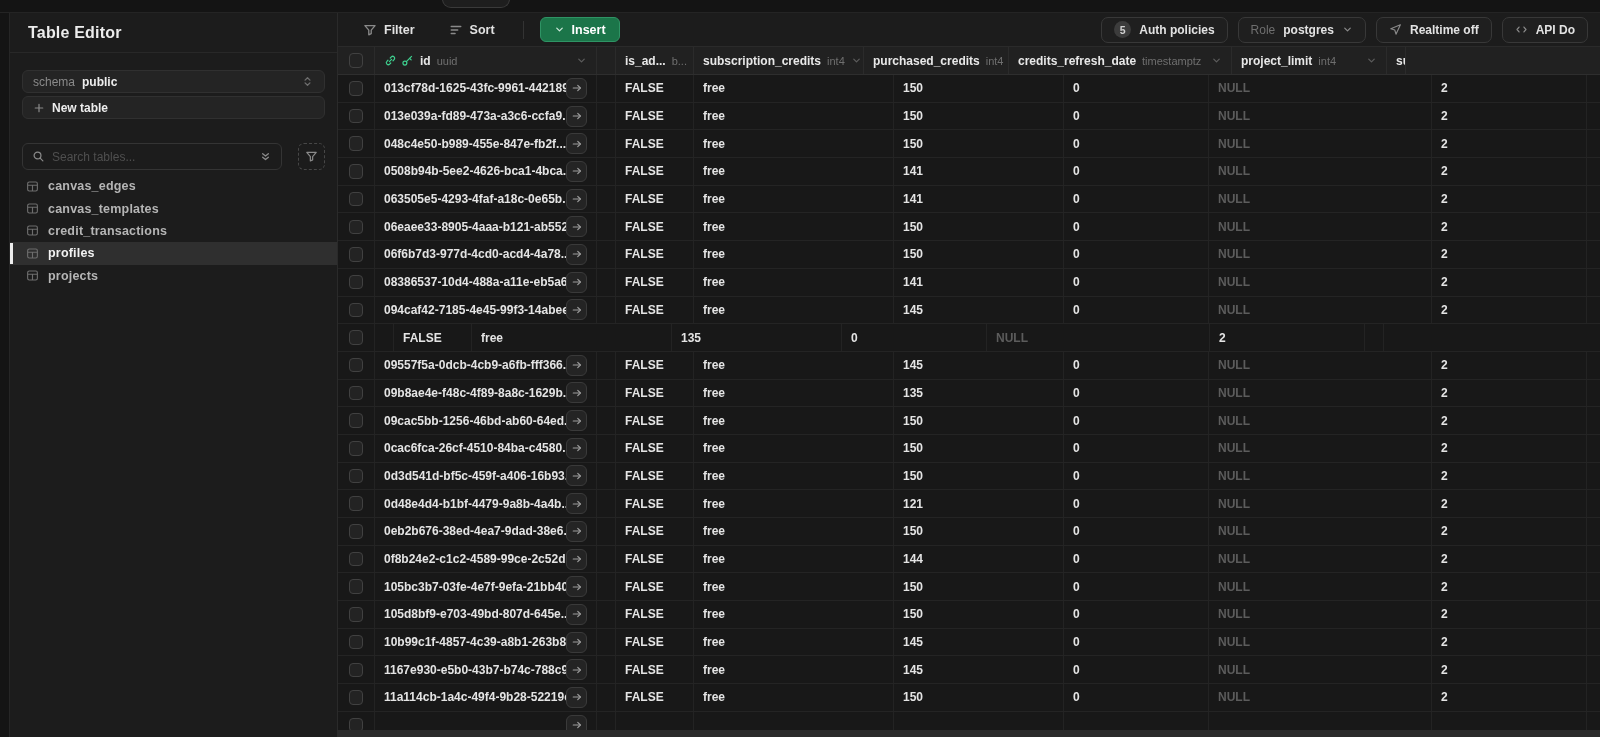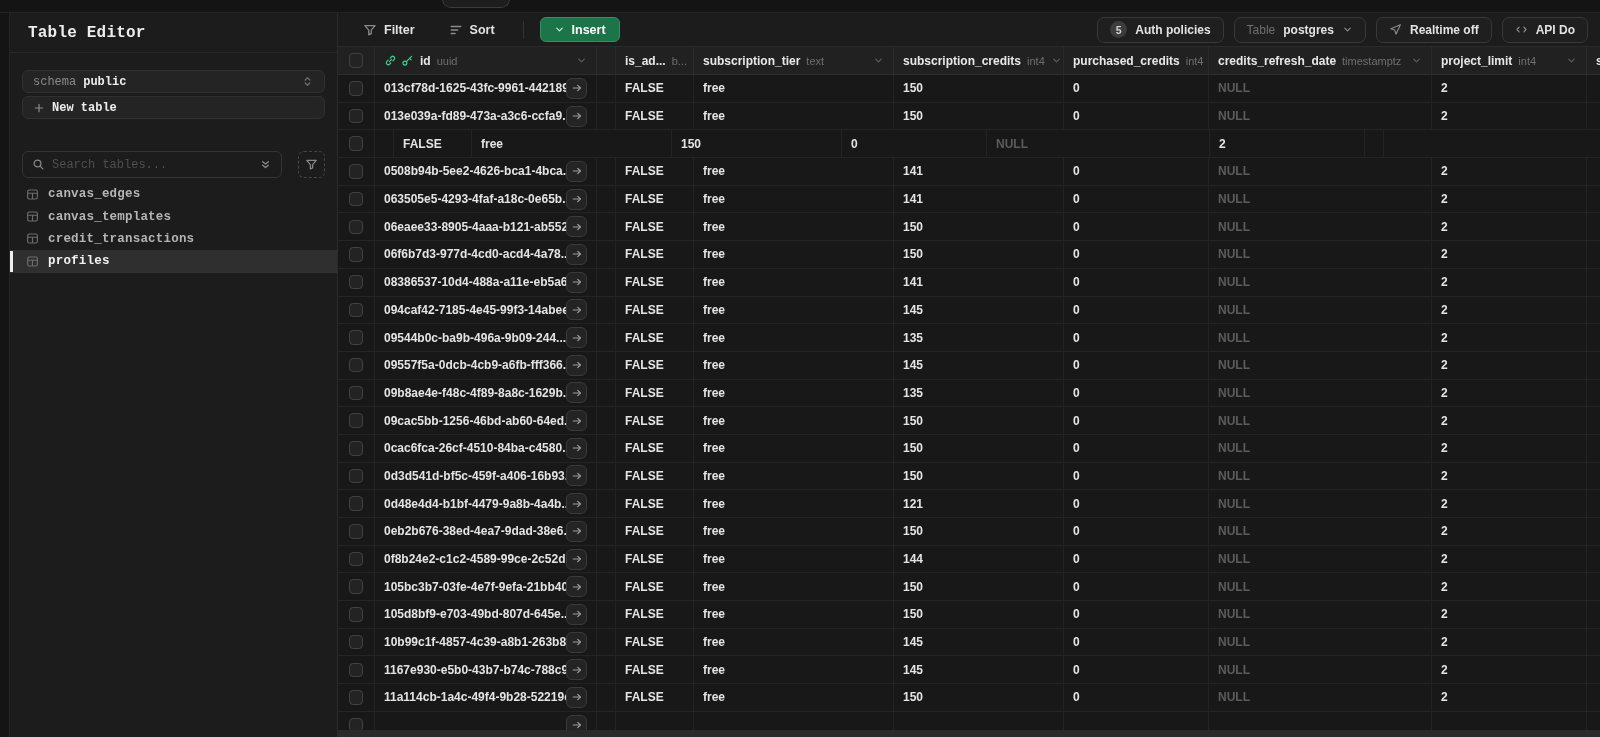--- a/index.html
+++ b/index.html
@@ -8,33 +8,33 @@
 
   .top-strip { position:relative; height:13px; background:#141414; border-bottom:1px solid #242424; }
   .tab-fragment { position:absolute; left:442px; top:-5px; width:68px; height:13px;
     background:#1e1e1e; border:1px solid #3a3a3a; border-top:none; border-radius:0 0 9px 9px; }
 
   .app { display:flex; height:724px; }
 
   .left-rail { width:10px; background:#141414; border-right:1px solid #262626; flex:none; }
 
   
-  .sidebar { width:328px; flex:none; background:#1c1c1c; border-right:1px solid #2a2a2a; overflow:hidden;font-family:Liberation Mono, monospace; }
+  .sidebar { width:328px; flex:none; background:#1c1c1c; border-right:1px solid #2a2a2a; overflow:hidden; }
   .sb-header { height:40px; display:flex; align-items:center; padding:0 18px; border-bottom:1px solid #282828; }
   .sb-title { font-size:16px; font-weight:700; color:#ededed; letter-spacing:.2px; }
   .sb-controls { padding:17px 12px 0 12px; }
   .schema-select, .new-table { width:100%; height:23px; display:flex; align-items:center; gap:7px;
     background:#242424; border:1px solid #303030; border-radius:6px; padding:0 10px;
     font-family:inherit; font-size:12px; color:#e6e6e6; cursor:pointer; }
   .new-table { margin-top:3px; }
   .muted { color:#8a8a8a; font-size:12px; }
   .strong { font-weight:700; color:#ededed; font-size:12px; }
   .icon { display:inline-flex; align-items:center; justify-content:center; color:#8a8a8a; flex:none; }
   .icon.right { margin-left:auto; color:#6e6e6e; }
-  .search-row { display:flex; gap:16px; margin-top:32px; align-items:center; }
+  .search-row { display:flex; gap:16px; margin-top:24px; align-items:center; }
   .search-box { flex:1; height:27px; display:flex; align-items:center; gap:7px;
     border:1px solid #343434; border-radius:6px; padding:0 9px; background:#1c1c1c; }
   .search-input { flex:1; min-width:0; background:transparent; border:none; outline:none;
     font-family:inherit; font-size:12px; color:#d6d6d6; }
   .search-input::placeholder { color:#4f4f4f; }
   .sb-filter { width:27px; height:27px; flex:none; background:transparent; cursor:pointer;
     border:1px dashed #474747; border-radius:6px; display:flex; align-items:center; justify-content:center; color:#8a8a8a; }
   .table-list { margin-top:5px; }
   .tbl-item { position:relative; height:22.4px; display:flex; align-items:center; gap:9px;
     padding-left:16px; padding-right:10px; cursor:pointer; }
@@ -176,20 +176,29 @@
         </div>
         <div class="tbl-item selected">
           <span class="icon tbl-icon">
             <svg width="13" height="13" viewBox="0 0 16 16" fill="none" stroke="currentColor" stroke-width="1.4">
               <rect x="2" y="2.5" width="12" height="11" rx="2"></rect>
               <path d="M2 6.5h12M8 6.5v7"></path>
             </svg>
           </span>
           <span class="tbl-label">profiles</span>
         </div>
+        <div class="tbl-item">
+          <span class="icon tbl-icon">
+            <svg width="13" height="13" viewBox="0 0 16 16" fill="none" stroke="currentColor" stroke-width="1.4">
+              <rect x="2" y="2.5" width="12" height="11" rx="2"></rect>
+              <path d="M2 6.5h12M8 6.5v7"></path>
+            </svg>
+          </span>
+          <span class="tbl-label">projects</span>
+        </div>
       </nav>
   </aside>
 
   <main class="main">
     <div class="toolbar">
       <button class="tb-btn">
         <span class="icon">
           <svg width="14" height="14" viewBox="0 0 16 16" fill="none" stroke="currentColor" stroke-width="1.5" stroke-linejoin="round">
               <path d="M2.2 3h11.6L9.4 8.2v4l-2.8 1.3V8.2z"></path>
             </svg>
@@ -213,21 +222,21 @@
         </span>
         <span>Insert</span>
       </button>
 
       <div class="tb-right">
         <button class="pill">
           <span class="count-badge">5</span>
           <span>Auth policies</span>
         </button>
         <button class="pill">
-          <span class="pill-muted">Table</span>
+          <span class="pill-muted">Role</span>
           <span>postgres</span>
           <span class="icon">
             <svg width="11" height="11" viewBox="0 0 16 16" fill="none" stroke="currentColor" stroke-width="1.8" stroke-linecap="round" stroke-linejoin="round">
                 <path d="M4 6l4 4 4-4"></path>
               </svg>
           </span>
         </button>
         <button class="pill">
           <span class="icon">
             <svg width="13" height="13" viewBox="0 0 16 16" fill="none" stroke="currentColor" stroke-width="1.4" stroke-linejoin="round">
@@ -281,29 +290,20 @@
           <div class="gh-cell" style="width:15px"></div>
           <div class="gh-cell" style="width:78px">
             <span class="gh-name">is_ad...</span>
             <span class="gh-type">b...</span>
             <span class="gh-chevron">
               <svg width="11" height="11" viewBox="0 0 16 16" fill="none" stroke="currentColor" stroke-width="1.8" stroke-linecap="round" stroke-linejoin="round">
                 <path d="M4 6l4 4 4-4"></path>
               </svg>
             </span>
           </div>
-          <div class="gh-cell" style="width:200px">
-            <span class="gh-name">subscription_tier</span>
-            <span class="gh-type">text</span>
-            <span class="gh-chevron">
-              <svg width="11" height="11" viewBox="0 0 16 16" fill="none" stroke="currentColor" stroke-width="1.8" stroke-linecap="round" stroke-linejoin="round">
-                <path d="M4 6l4 4 4-4"></path>
-              </svg>
-            </span>
-          </div>
           <div class="gh-cell" style="width:170px">
             <span class="gh-name">subscription_credits</span>
             <span class="gh-type">int4</span>
             <span class="gh-chevron">
               <svg width="11" height="11" viewBox="0 0 16 16" fill="none" stroke="currentColor" stroke-width="1.8" stroke-linecap="round" stroke-linejoin="round">
                 <path d="M4 6l4 4 4-4"></path>
               </svg>
             </span>
           </div>
           <div class="gh-cell" style="width:145px">
@@ -406,20 +406,29 @@
               <span class="cell-text">2</span>
             </div>
             <div class="cell" style="width:17px">
               <span class="cell-text null">NULL</span>
             </div>
           </div>
           <div class="row">
             <div class="cell cb-cell" style="width:37px">
               <span class="checkbox"></span>
             </div>
+            <div class="cell" style="width:222px">
+              <span class="cell-text">048c4e50-b989-455e-847e-fb2f...</span>
+              <button class="expand">
+                <svg width="12" height="12" viewBox="0 0 16 16" fill="none" stroke="currentColor" stroke-width="1.6" stroke-linecap="round" stroke-linejoin="round">
+                  <path d="M3 8h9.5"></path>
+                  <path d="M9 4.5 12.5 8 9 11.5"></path>
+                </svg>
+              </button>
+            </div>
             <div class="cell" style="width:15px">
               <span class="cell-text">X</span>
             </div>
             <div class="cell" style="width:78px">
               <span class="cell-text">FALSE</span>
             </div>
             <div class="cell" style="width:200px">
               <span class="cell-text">free</span>
             </div>
             <div class="cell" style="width:170px">
@@ -662,29 +671,20 @@
             <div class="cell" style="width:155px">
               <span class="cell-text">2</span>
             </div>
             <div class="cell" style="width:17px">
               <span class="cell-text null">NULL</span>
             </div>
           </div>
           <div class="row">
             <div class="cell cb-cell" style="width:37px">
               <span class="checkbox"></span>
-            </div>
-            <div class="cell" style="width:222px">
-              <span class="cell-text">09544b0c-ba9b-496a-9b09-244...</span>
-              <button class="expand">
-                <svg width="12" height="12" viewBox="0 0 16 16" fill="none" stroke="currentColor" stroke-width="1.6" stroke-linecap="round" stroke-linejoin="round">
-                  <path d="M3 8h9.5"></path>
-                  <path d="M9 4.5 12.5 8 9 11.5"></path>
-                </svg>
-              </button>
             </div>
             <div class="cell" style="width:15px">
               <span class="cell-text">)</span>
             </div>
             <div class="cell" style="width:78px">
               <span class="cell-text">FALSE</span>
             </div>
             <div class="cell" style="width:200px">
               <span class="cell-text">free</span>
             </div>

